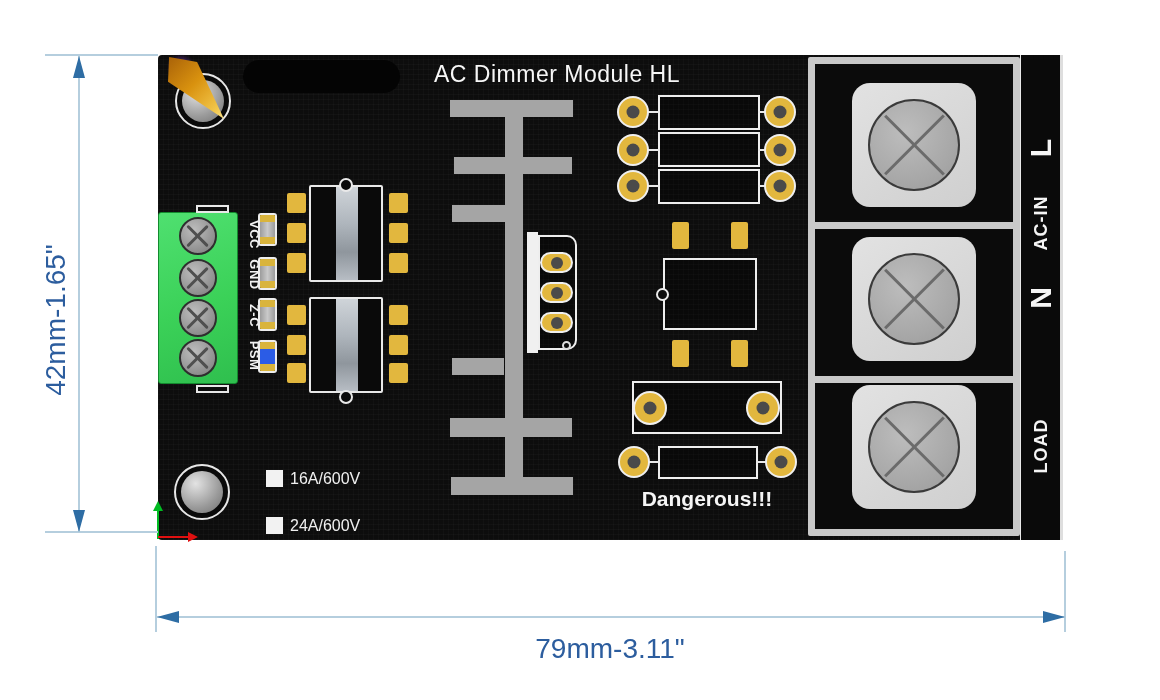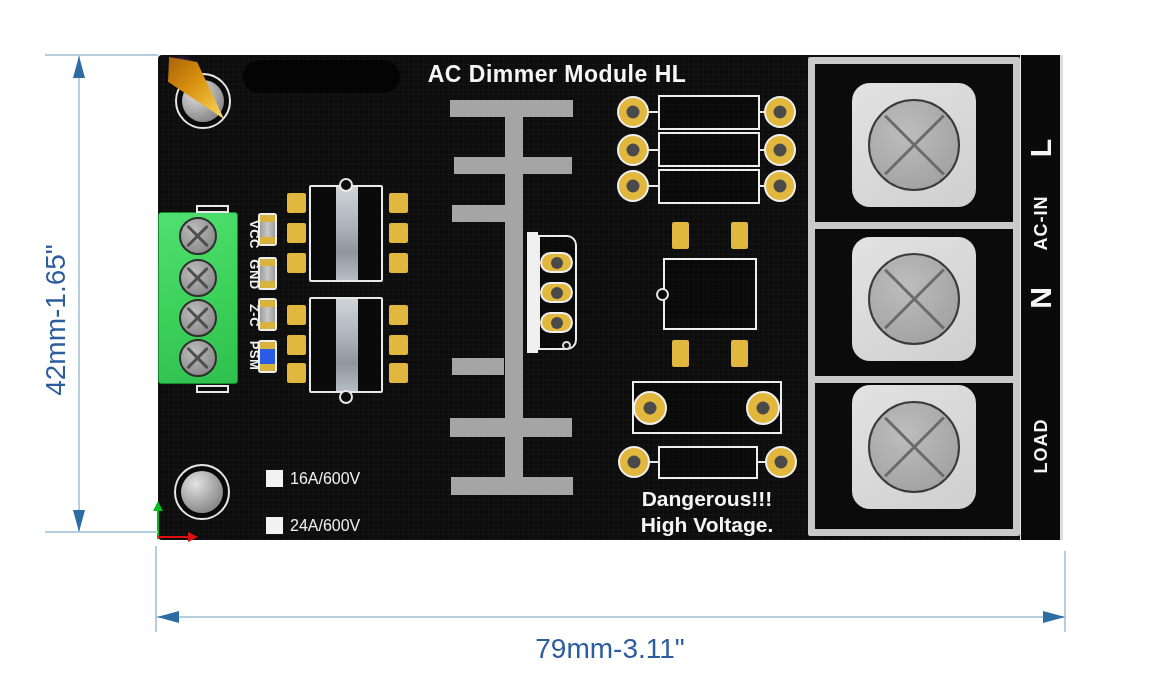--- a/index.html
+++ b/index.html
@@ -16,21 +16,21 @@
   .abs{position:absolute;}
 
   .hole-ring{border:2px solid #e6e6e6;border-radius:50%;width:56px;height:56px;background:#0a0a0a;}
   .hole-core{position:absolute;left:5px;top:5px;width:42px;height:42px;border-radius:50%;
              background:radial-gradient(circle at 35% 30%, #e3e3e3, #9a9a9a 60%, #6f6f6f);}
   .pill{background:#040404;border-radius:17px;}
   .blob{background:radial-gradient(circle, #6b2fa0 0%, rgba(90,40,140,0) 70%);border-radius:50%;filter:blur(1px);}
   .pointer{background:linear-gradient(135deg, #a96208 0%, #d9920f 45%, #f2c64a 85%, #f7e08a 100%);
            clip-path:polygon(2% 0, 52% 8%, 100% 100%, 0 40%);}
 
-  #title{color:#f7f7f7;font-weight:bold;font-size:23px;text-align:center;letter-spacing:0.5px;}
+  #title{color:#f7f7f7;font-weight:normal;font-size:23px;text-align:center;letter-spacing:0.5px;}
 
   
   #green-conn{background:linear-gradient(160deg,#4fe070 0%,#3bd158 55%,#2fbf4e 100%);
               border:1px solid #138a2e;border-radius:3px;}
   .conn-tab{border:2px solid #e8e8e8;background:#0d0d0d;}
   .screw{border-radius:50%;background:radial-gradient(circle at 38% 32%, #bdbdbd, #8f8f8f 70%, #777);
          border:2px solid #2e2e2e;}
   .screw .x1,.screw .x2{position:absolute;left:7%;top:50%;width:86%;height:3px;background:#4f4f4f;border-radius:2px;}
   .screw .x1{transform:translateY(-50%) rotate(45deg);}
   .screw .x2{transform:translateY(-50%) rotate(-45deg);}
@@ -230,21 +230,20 @@
     <div class="abs pad-round" style="left:588px;top:336px;width:34px;height:34px;"></div>
 
     <div class="abs outline" style="left:500px;top:391px;width:100px;height:33px;"></div>
     <div class="abs trace" style="left:488px;top:406px;width:14px;"></div>
     <div class="abs trace" style="left:598px;top:406px;width:14px;"></div>
     <div class="abs pad-round" style="left:460px;top:391px;"></div>
     <div class="abs pad-round" style="left:607px;top:391px;"></div>
 
     <div id="warning" class="abs" style="left:449px;top:431px;width:200px;">
       <div>Dangerous!!!</div>
-      <div>High Voltage.</div>
     </div>
 
     <div class="abs rating-row" style="left:108px;top:415px;">
       <span class="rating-box"></span>
       <span>16A/600V</span>
     </div>
     <div class="abs rating-row" style="left:108px;top:462px;">
       <span class="rating-box"></span>
       <span>24A/600V</span>
     </div>

